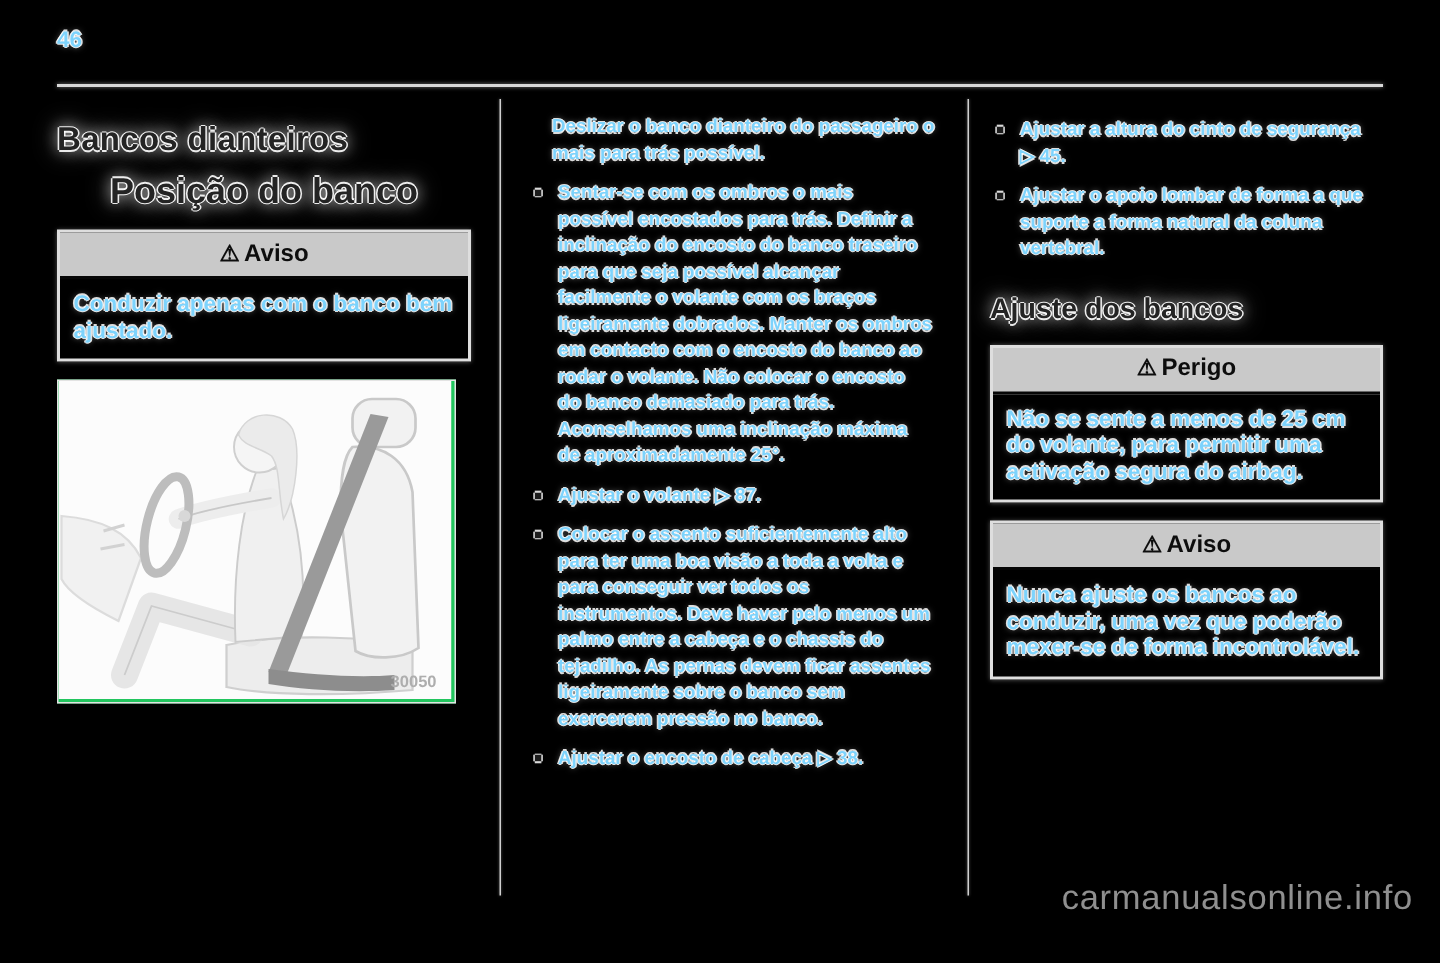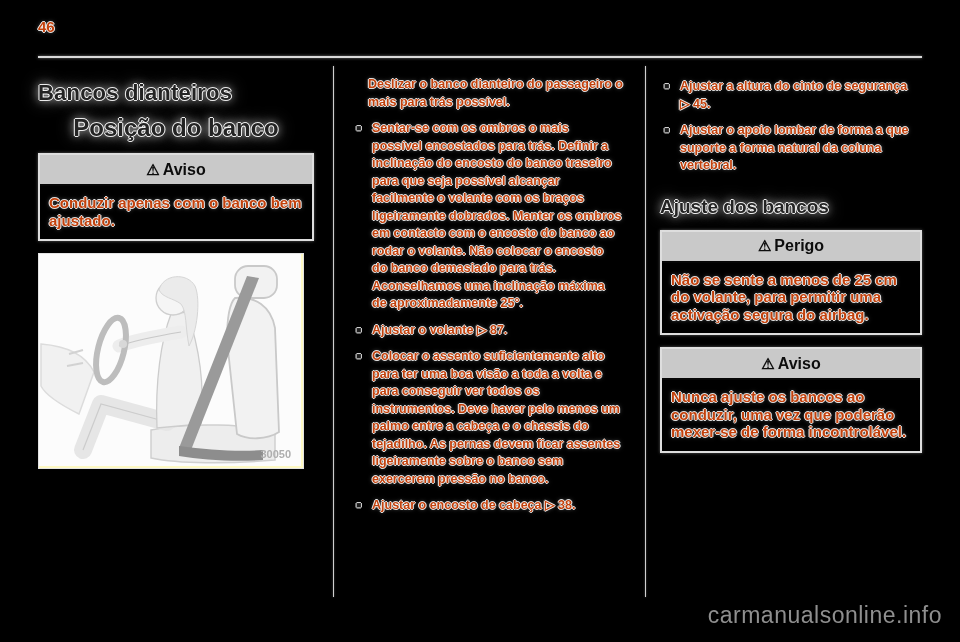--- a/index.html
+++ b/index.html
@@ -5,21 +5,21 @@
   html,body{margin:0;padding:0;}
   body{
     width:960px;height:642px;
     background:#000;
     font-family:"Liberation Sans", sans-serif;
     position:relative;
     overflow:hidden;
   }
   
   .emb{
-    color:#c2410c;
+    color:#7dd3fc;
     text-shadow:
       1px 0 0 rgba(255,255,255,.85),
      -1px 0 0 rgba(255,255,255,.85),
       0 1px 0 rgba(255,255,255,.85),
       0 -1px 0 rgba(255,255,255,.85),
       0 0 4px rgba(255,255,255,.5);
   }
   .emb-h{
     color:#242424;
     text-shadow:
@@ -84,26 +84,26 @@
     font-size:9px;line-height:17.5px;
     color:#1c1c1c;
     text-shadow:1px 0 0 rgba(255,255,255,.85),-1px 0 0 rgba(255,255,255,.85),
                 0 1px 0 rgba(255,255,255,.85),0 -1px 0 rgba(255,255,255,.85);
   }
   .cont-para{margin:0 0 9px 0;padding-left:16px;}
 
   .illu-wrap{
     width:264px;height:214px;margin:2px 0 16px 0;
     border:1px solid #e3e3e3;
-    background:#fef9c3;
+    background:#22c55e;
   }
   .illu-wrap svg{display:block;}
 
   .watermark{
-    position:absolute;right:18px;bottom:13px;
+    position:absolute;right:18px;bottom:30px;
     color:#8f8f8f;font-size:23px;font-weight:400;
     letter-spacing:.5px;
   }
 </style>
 </head>
 <body>
 
 <div class="page-header emb">
   <span class="num">46</span>
 </div>

